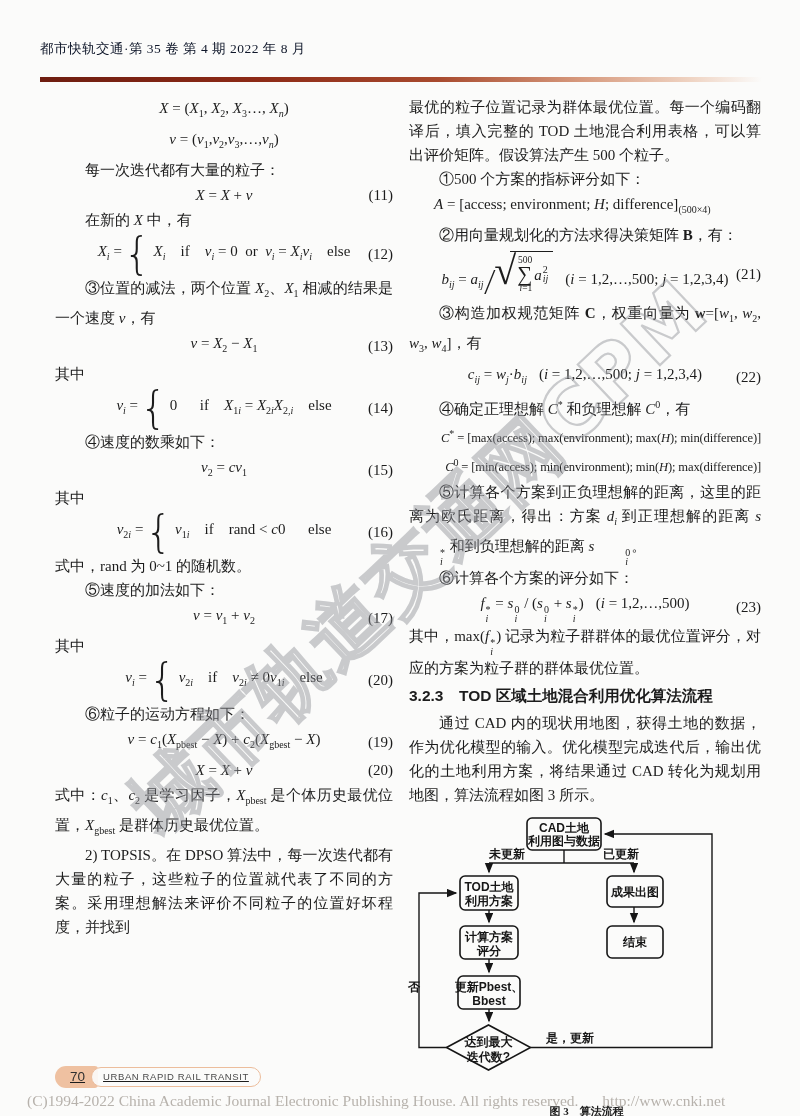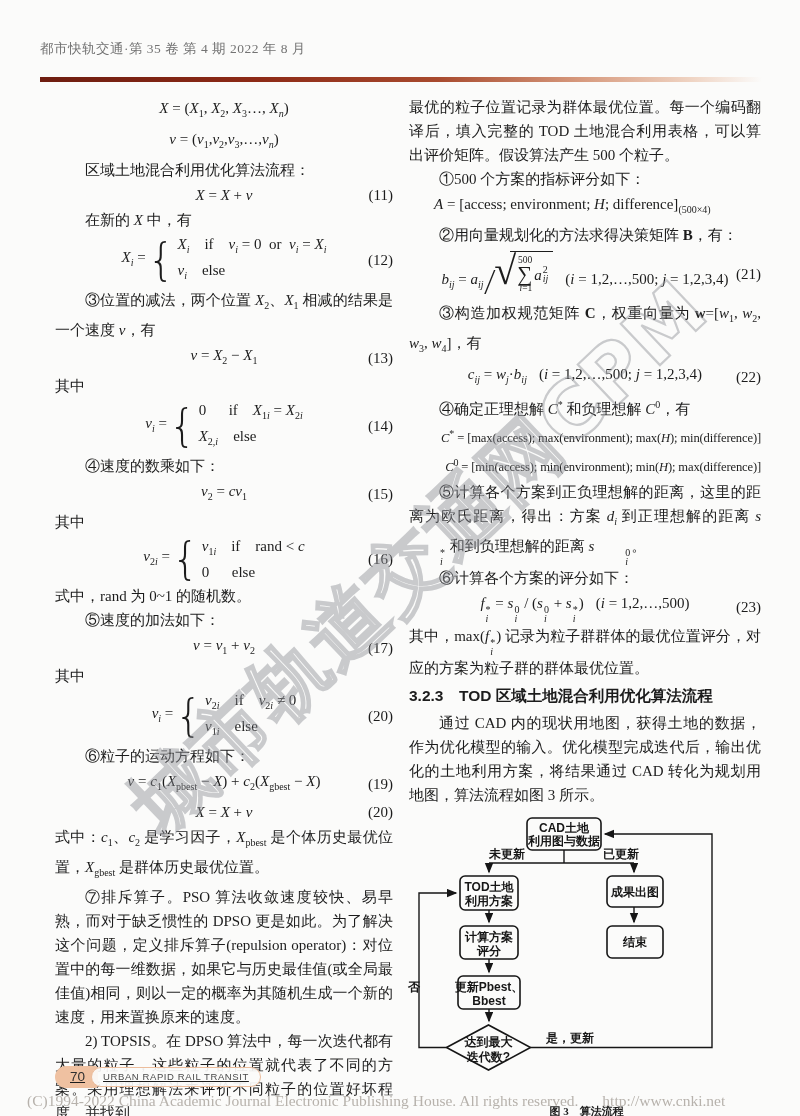--- a/index.html
+++ b/index.html
@@ -1,33 +1,33 @@
 <!DOCTYPE html>
 <html><head>
 <meta charset="utf-8">
 <style>
   html,body{margin:0;padding:0;}
   body{width:800px;height:1116px;background:#fbfbfa;position:relative;overflow:hidden;
        font-family:"Liberation Serif","DejaVu Serif",serif;color:#1c1c1c;}
   .page{position:absolute;inset:0;}
-  .hdr{position:absolute;left:40px;top:40px;font-size:13.5px;color:#737373;letter-spacing:.5px;}
+  .hdr{position:absolute;left:40px;top:40px;font-size:13.5px;color:#0f172a;letter-spacing:.5px;}
   .rule{position:absolute;left:40px;top:77px;width:722px;height:4.5px;
         background:linear-gradient(to right,#6e1d10 0%,#8d2a16 30%,#a84a2e 55%,#d79a7e 75%,#efd3c2 90%,rgba(255,255,255,0) 100%);}
   .col{position:absolute;top:95px;font-size:15px;line-height:24px;text-align:justify;}
   .col.left{left:55px;width:338px;}
   .col.right{left:409px;width:352px;}
   p{margin:0;text-indent:2em;}
   p.noind{text-indent:0;}
   .eq{position:relative;display:flex;align-items:center;justify-content:center;min-height:24px;margin:1px 0;text-align:center;}
   .eq .no{position:absolute;right:0;top:50%;transform:translateY(-50%);font-style:normal;}
   .eq .body{padding:0 10px;}
   .cases{margin:2px 0;}
   .cases .lhs{margin-right:2px;}
   .brace{font-family:"DejaVu Sans",sans-serif;font-size:42px;font-weight:200;line-height:40px;transform:scaleY(1.05);margin-right:3px;}
-  .cl{display:inline-flex;flex-direction:column;align-items:flex-start;text-align:center;}
+  .cl{display:inline-flex;flex-direction:row;align-items:flex-start;text-align:center;}
   .cl span{line-height:20px;}
   i{font-family:"Liberation Serif","DejaVu Serif",serif;}
   sub{font-size:10px;}
   sup{font-size:10px;}
   .ss{display:inline-flex;flex-direction:column;align-items:flex-start;font-size:10px;line-height:8.5px;vertical-align:-5px;margin:0 1px;}
   .sum{display:inline-flex;flex-direction:column;align-items:flex-end;margin:0 2px;font-style:normal;}
   .sum .lim{font-size:9.5px;line-height:9px;}
   .sum .sig{font-size:21px;line-height:19px;}
   .sqrt{display:inline-flex;align-items:flex-start;margin-left:1px;}
   .rad{font-size:40px;line-height:40px;font-weight:100;margin-right:-6px;}
@@ -61,21 +61,21 @@
   <div class="hdr">都市快轨交通·第 35 卷 第 4 期 2022 年 8 月</div>
   <div class="rule"></div>
 
   <div class="col left">
     <div class="eq">
         <span class="body"><i>X</i> = (<i>X</i><sub>1</sub>, <i>X</i><sub>2</sub>, <i>X</i><sub>3</sub>…, <i>X</i><sub><i>n</i></sub>)</span>
       </div>
     <div class="eq">
         <span class="body"><i>v</i> = (<i>v</i><sub>1</sub>,<i>v</i><sub>2</sub>,<i>v</i><sub>3</sub>,…,<i>v</i><sub><i>n</i></sub>)</span>
       </div>
-    <p>区域土地混合利用优化算法流程：</p>
+    <p>每一次迭代都有大量的粒子：</p>
     <div class="eq">
         <span class="body"><i>X</i> = <i>X</i> + <i>v</i></span>
         <span class="no">(11)</span>
       </div>
     <p>在新的 <i>X</i> 中，有</p>
     <div class="eq cases">
       <span class="lhs"><i>X<sub>i</sub></i> =</span>
         <span class="brace">{</span>
       <span class="cl">
           <span><i>X<sub>i</sub></i> if <i>v<sub>i</sub></i> = 0 or <i>v<sub>i</sub></i> = <i>X<sub>i</sub></i></span>
@@ -132,21 +132,20 @@
     <p>⑥粒子的运动方程如下：</p>
     <div class="eq">
         <span class="body"><i>v</i> = <i>c</i><sub>1</sub>(<i>X</i><sub>pbest</sub> − <i>X</i>) + <i>c</i><sub>2</sub>(<i>X</i><sub>gbest</sub> − <i>X</i>)</span>
         <span class="no">(19)</span>
       </div>
     <div class="eq">
         <span class="body"><i>X</i> = <i>X</i> + <i>v</i></span>
         <span class="no">(20)</span>
       </div>
     <p class="noind">式中：<i>c</i><sub>1</sub>、<i>c</i><sub>2</sub> 是学习因子，<i>X</i><sub>pbest</sub> 是个体历史最优位置，<i>X</i><sub>gbest</sub> 是群体历史最优位置。</p>
-    <p>⑦排斥算子。PSO 算法收敛速度较快、易早熟，而对于缺乏惯性的 DPSO 更是如此。为了解决这个问题，定义排斥算子(repulsion operator)：对位置中的每一维数据，如果它与历史最佳值(或全局最佳值)相同，则以一定的概率为其随机生成一个新的速度，用来置换原来的速度。</p>
     <p>2) TOPSIS。在 DPSO 算法中，每一次迭代都有大量的粒子，这些粒子的位置就代表了不同的方案。采用理想解法来评价不同粒子的位置好坏程度，并找到</p>
   </div>
 
   <div class="col right">
     <p class="noind">最优的粒子位置记录为群体最优位置。每一个编码翻译后，填入完整的 TOD 土地混合利用表格，可以算出评价矩阵。假设算法产生 500 个粒子。</p>
     <p>①500 个方案的指标评分如下：</p>
     <div class="eq eqA">
         <span class="body"><i>A</i> = [access; environment; <i>H</i>; difference]<sub>(500×4)</sub></span>
       </div>
     <p>②用向量规划化的方法求得决策矩阵 <b>B</b>，有：</p>

